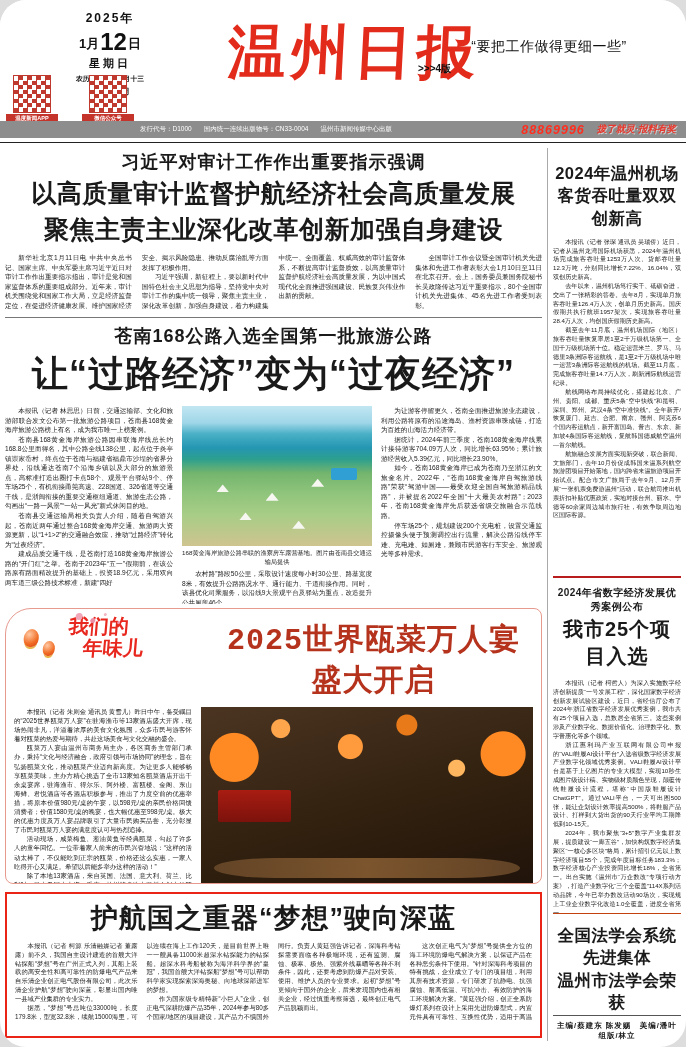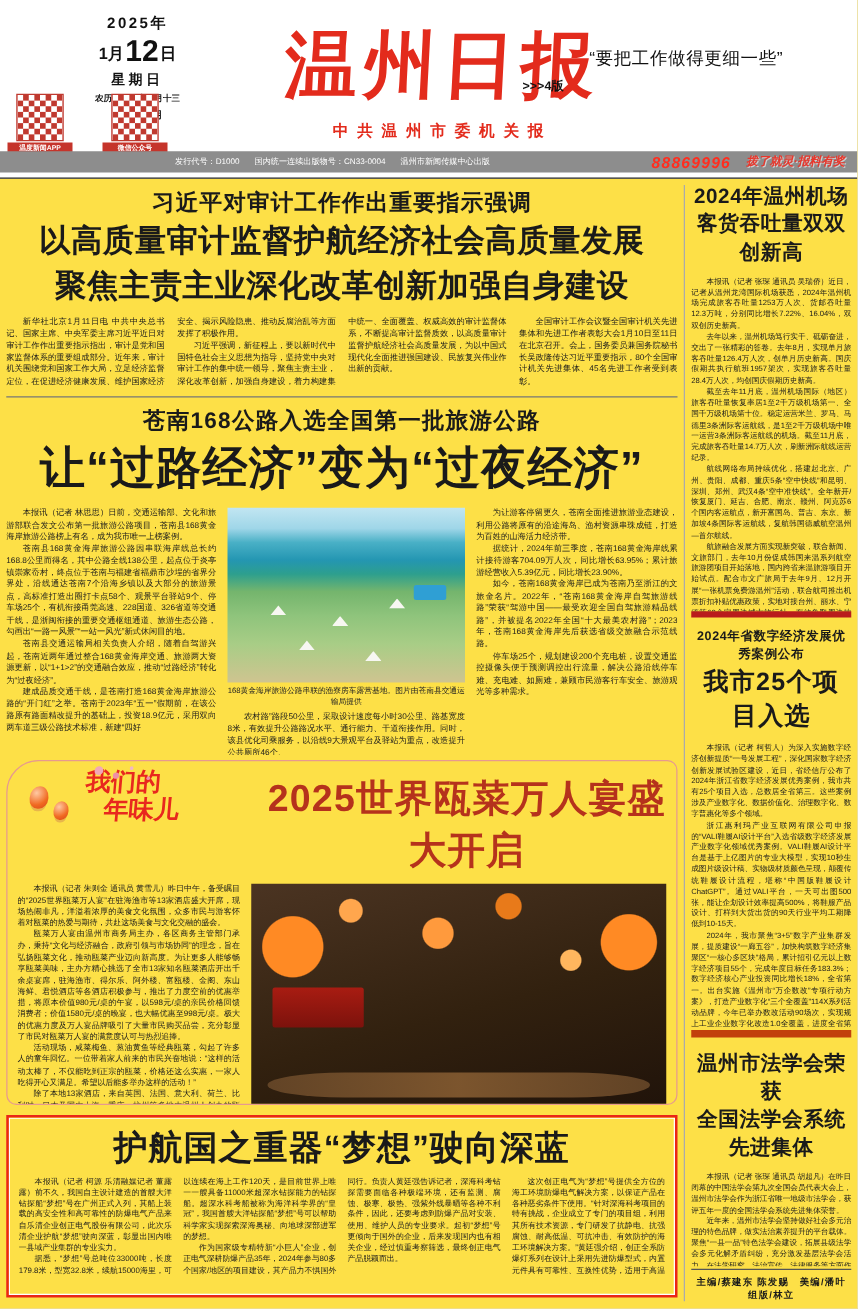--- a/index.html
+++ b/index.html
@@ -1,17 +1,17 @@
 <!DOCTYPE html>
 <html><head>
 <meta charset="utf-8">
 <style>
   html,body{margin:0;padding:0;background:#ddd;}
-  .page{position:relative;width:686px;height:1047px;margin:0 auto;background:#fde047;
-        font-family:"Liberation Sans","DejaVu Sans",sans-serif;color:#1a1a1a;overflow:hidden;}
+  .page{position:relative;width:686px;height:1047px;margin:0 auto;background:#ffffff;
+        font-family:"Liberation Sans","DejaVu Sans",sans-serif;color:#1a1a1a;overflow:hidden;border-radius:26px;}
   
   .masthead{position:relative;height:142px;border-bottom:1.5px solid #222;background:#fff;}
   .date-block{position:absolute;left:50px;top:10px;width:120px;text-align:center;font-weight:bold;color:#111;}
   .m-year{font-size:12px;letter-spacing:2px;}
   .m-dateline{font-size:13px;margin-top:1px;}
   .m-dateline .big{font-size:24px;vertical-align:-2px;padding:0 1px;margin-top:26px;}
   .m-weekday{font-size:11px;letter-spacing:3px;}
   .m-lunar{font-size:6.8px;margin-top:3px;font-weight:600;}
   .m-issue{font-size:8px;margin-top:2px;}
   .qr{position:absolute;top:76px;width:36px;height:36px;background-color:#fff;
@@ -67,21 +67,21 @@
   .b-head{display:flex;}
   .b-label{width:148px;flex:none;position:relative;padding-left:52px;color:#e8281e;font-weight:900;
       font-size:20px;line-height:1.12;transform:skewX(-5deg);}
   .b-label .l2{padding-left:16px;display:block;}
   .lantern{position:absolute;width:15px;height:18px;border-radius:50% 50% 45% 45%;
       background:radial-gradient(circle at 35% 30%,#ffc9a3,#f06a21 60%,#d8431a);box-shadow:0 3px 0 -1px #e8b64b;}
   .lantern.a{left:8px;top:14px;}
   .lantern.b{left:28px;top:26px;width:12px;height:15px;}
   .plum{position:absolute;left:58px;top:-2px;width:7px;height:7px;border-radius:50%;background:#f2a7b8;
       box-shadow:14px 4px 0 -1px #ee8fa6,26px -2px 0 -2px #f2b7c4,40px 6px 0 -2px #ee8fa6;}
-  .b-headline{flex:1;text-align:center;font-size:30px;font-weight:900;color:#b5321c;letter-spacing:1px;margin-top:4px;}
+  .b-headline{flex:1;text-align:center;font-size:30px;font-weight:900;color:#b5321c;letter-spacing:1px;margin-top:4px;font-family:Liberation Mono, monospace;}
   .b-body{display:flex;gap:9px;margin-top:6px;}
   .b-text{width:178px;flex:none;font-size:6.4px;line-height:1.42;height:198px;overflow:hidden;}
   .b-photo-wrap{flex:1;min-width:0;}
   .photo-banquet{height:180px;position:relative;overflow:hidden;background:
       radial-gradient(circle at 10% 28%,#ff8a24 0 24px,rgba(255,138,36,0) 25px),
       radial-gradient(circle at 24% 12%,#ffa64d 0 9px,rgba(0,0,0,0) 10px),
       radial-gradient(circle at 45% 22%,#ff9a3d 0 12px,rgba(0,0,0,0) 13px),
       radial-gradient(circle at 62% 10%,#e87a1a 0 10px,rgba(0,0,0,0) 11px),
       radial-gradient(circle at 91% 26%,#ff8a24 0 22px,rgba(255,138,36,0) 23px),
       radial-gradient(circle at 77% 34%,#ffb65e 0 8px,rgba(0,0,0,0) 9px),
@@ -91,24 +91,24 @@
   .table-glow{position:absolute;bottom:5%;left:4%;right:4%;height:11%;opacity:.85;border-radius:40%/100%;
       background:linear-gradient(90deg,#6b4a2a,#8a5f33,#6b4a2a);}
   
   .dream-box{height:146px;margin-top:8px;border:2.5px solid #ea2517;box-sizing:border-box;
       padding:6px 8px;overflow:hidden;box-shadow:inset 0 0 0 1px #fff;}
   .dream-headline{text-align:center;font-size:27px;font-weight:900;letter-spacing:1px;}
   .dream-sub{text-align:center;font-size:13.5px;font-weight:bold;margin-top:3px;letter-spacing:2px;}
   .dream-body{margin-top:6px;column-count:4;column-gap:9px;column-fill:auto;height:84px;
       font-size:6.3px;line-height:1.4;overflow:hidden;}
   
-  .airport{padding-top:4px;height:352px;box-sizing:border-box;border-bottom:5px solid #b91c1c;overflow:hidden;}
+  .airport{padding-top:20px;height:436px;box-sizing:border-box;border-bottom:2px solid #b91c1c;overflow:hidden;}
   .side-headline{text-align:center;font-size:16.5px;font-weight:900;line-height:1.35;letter-spacing:.5px;}
   .side-body{margin-top:9px;font-size:6.1px;line-height:1.45;}
-  .digital{padding-top:8px;height:336px;box-sizing:border-box;border-bottom:6px solid #c2410c;overflow:hidden;}
+  .digital{padding-top:8px;height:336px;box-sizing:border-box;border-bottom:1px solid #c2410c;overflow:hidden;}
   .kicker2{text-align:center;font-size:10px;font-weight:bold;letter-spacing:.5px;}
   .side-headline-big{text-align:center;font-size:20px;font-weight:900;margin-top:2px;letter-spacing:1px;}
   .law{padding-top:10px;flex:1;overflow:hidden;}
   .credits{flex:none;border-top:1px solid #555;margin-top:2px;padding:5px 0 6px;text-align:center;
       font-size:7.5px;font-weight:bold;letter-spacing:1px;}
 </style>
 </head>
 <body>
 
 <div class="page">
@@ -119,21 +119,20 @@
       <div class="m-dateline"><span>1月</span><span class="big">12</span><span>日</span></div>
       <div class="m-weekday">星期日</div>
       <div class="m-lunar">农历甲辰年十二月十三</div>
       <div class="m-issue">第22253期</div>
     </div>
     <div class="qr qr1"></div>
     <div class="qr qr2"></div>
     <div class="qr-label a">温度新闻APP</div>
     <div class="qr-label b">微信公众号</div>
     <div class="brand">温州日报</div>
-    <div class="organ">中共温州市委机关报</div>
     <div class="quote-block">
       <div class="q-main">“要把工作做得更细一些”</div>
       <div class="q-page">&gt;&gt;&gt;4版</div>
     </div>
     <div class="info-bar">
       <span>发行代号：D1000</span>
       <span>国内统一连续出版物号：CN33-0004</span>
       <span>温州市新闻传媒中心出版</span>
       <span class="hotline">88869996</span>
       <span class="slogan">拨了就灵·报料有奖</span>
@@ -252,22 +251,22 @@
         <div class="side-headline-big">我市25个项目入选</div>
         <div class="side-body">
           <p>本报讯（记者 柯哲人）为深入实施数字经济创新提质“一号发展工程”，深化国家数字经济创新发展试验区建设，近日，省经信厅公布了2024年浙江省数字经济发展优秀案例，我市共有25个项目入选，总数居全省第三。这些案例涉及产业数字化、数据价值化、治理数字化、数字普惠化等多个领域。</p>
           <p>浙江惠利玛产业互联网有限公司申报的“VALI鞋履AI设计平台”入选省级数字经济发展产业数字化领域优秀案例。VALI鞋履AI设计平台是基于上亿图片的专业大模型，实现10秒生成图片级设计稿、实物级材质颜色呈现，颠覆传统鞋履设计流程，堪称“中国版鞋履设计ChatGPT”。通过VALI平台，一天可出图500张，能让企划设计效率提高500%，将鞋服产品设计、打样到大货出货的90天行业平均工期降低到10-15天。</p>
           <p>2024年，我市聚焦“3+5”数字产业集群发展，提质建设“一廊五谷”，加快构筑数字经济集聚区“一核心多区块”格局，累计招引亿元以上数字经济项目55个，完成年度目标任务183.3%；数字经济核心产业投资同比增长18%，全省第一。出台实施《温州市“万企数改”专项行动方案》，打造产业数字化“三个全覆盖”114X系列活动品牌，今年已举办数改活动90场次，实现规上工业企业数字化改造1.0全覆盖，进度全省第一。</p>
 
         </div>
       </section>
 
       <section class="law art">
+        <div class="side-headline">全国法学会系统先进集体</div>
         <div class="side-headline">温州市法学会荣获</div>
-        <div class="side-headline">全国法学会系统先进集体</div>
         <div class="side-body">
           <p>本报讯（记者 张琛 通讯员 胡超凡）在昨日闭幕的中国法学会第九次全国会员代表大会上，温州市法学会作为浙江省唯一地级市法学会，获评五年一度的全国法学会系统先进集体荣誉。</p>
           <p>近年来，温州市法学会坚持做好社会多元治理的特色品牌，做实法治素养提升的平台载体。聚焦“一县一品”特色法学会建设，拓展县级法学会多元化解矛盾纠纷，充分激发基层法学会活力，在法学研究、法治宣传、法律服务等方面作出突出贡献。</p>
 
         </div>
       </section>
 
       <div class="credits">主编/蔡建东 陈发赐　美编/潘叶　组版/林立</div>
 
     </aside>

